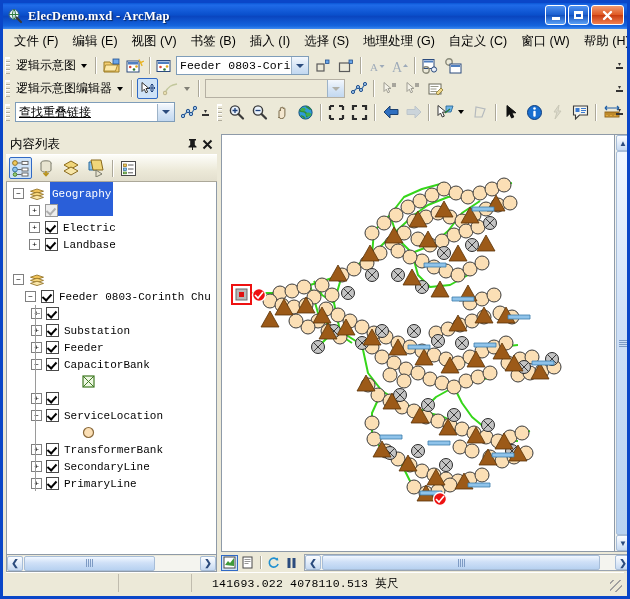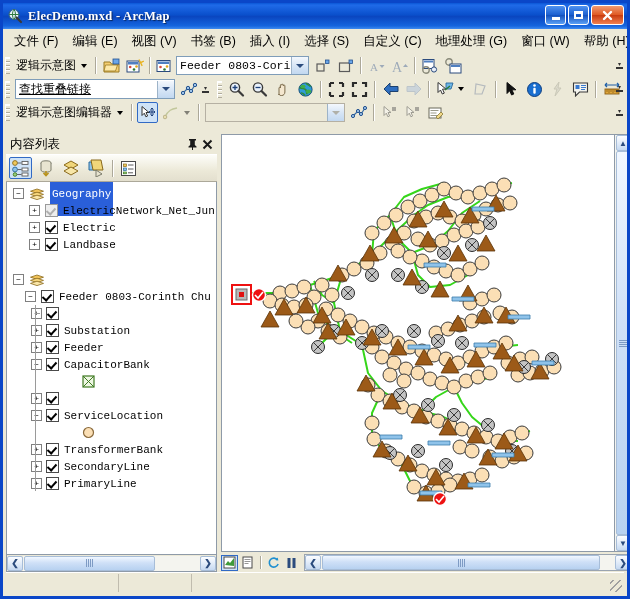--- a/index.html
+++ b/index.html
@@ -317,22 +317,22 @@
     </div>
   </div>
 
   <div class="menubar">
     <div class="menu-item">文件 (F)</div>
     <div class="menu-item">编辑 (E)</div>
     <div class="menu-item">视图 (V)</div>
     <div class="menu-item">书签 (B)</div>
     <div class="menu-item">插入 (I)</div>
     <div class="menu-item">选择 (S)</div>
+    <div class="menu-item">地理处理 (G)</div>
     <div class="menu-item">自定义 (C)</div>
-    <div class="menu-item">地理处理 (G)</div>
     <div class="menu-item">窗口 (W)</div>
     <div class="menu-item">帮助 (H)</div>
   </div>
 
   <div class="toolbar">
     <div class="tb-grip"></div>
     <div class="tb-label">逻辑示意图</div>
     <div class="tb-arrow"></div>
     <div class="tb-sep"></div>
 
@@ -413,20 +413,84 @@
         <rect x="5" y="6" width="11" height="9" fill="#fff" stroke="#2b4b7d" stroke-width="1"></rect>
         <rect x="6" y="7" width="9" height="2" fill="#4f7fc0"></rect>
       </svg>
     </div>
     <div class="tb-overflow">
       <span style="font-size:6px">▾</span>
         <span style="border-top:2px solid #333;width:7px;display:block"></span>
     </div>
   </div>
 
+  <div class="toolbar">
+    <div class="tb-grip"></div>
+    <div class="tb-label">逻辑示意图编辑器</div>
+    <div class="tb-arrow"></div>
+    <div class="tb-sep"></div>
+
+    <div class="tb-btn active">
+      <svg width="16" height="16" viewBox="0 0 16 16">
+        <path d="M2 1.5v9l2.3-2.3 1.6 3.6 1.7-.8-1.6-3.5H9z" fill="#fff" stroke="#333" stroke-width="1"></path>
+        <path d="M12 3v8M9 7h6M12 3l-1.4 1.6M12 3l1.4 1.6M12 11l-1.4-1.6M12 11l1.4-1.6M9 7l1.6-1.4M9 7l1.6 1.4M15 7l-1.6-1.4M15 7l-1.6 1.4" stroke="#1c3f7a" stroke-width="1" fill="none"></path>
+      </svg>
+    </div>
+    <div class="tb-btn disabled">
+      <svg width="16" height="16" viewBox="0 0 16 16">
+        <path d="M2 12c3-7 7-8 12-9" stroke="#8a9a4a" stroke-width="1.4" fill="none"></path>
+        <circle cx="2" cy="12" r="1.8" fill="#e3d27a" stroke="#7a6a22" stroke-width="1"></circle>
+      </svg>
+    </div>
+    <div class="tb-arrow disabled" style="opacity:.45"></div>
+    <div class="tb-sep"></div>
+
+    <div class="tb-combo disabled" style="width:140px">
+      <div class="cb-text"></div>
+      <div class="cb-arrow dis">
+          <i></i>
+        </div>
+    </div>
+
+    <div class="tb-btn">
+      <svg width="16" height="16" viewBox="0 0 16 16">
+        <path d="M2 11l5-5 3 3 4-6" stroke="#3a6ea8" stroke-width="1.2" fill="none"></path>
+        <circle cx="2" cy="11" r="1.6" fill="#9dc3e8" stroke="#24528f" stroke-width="1"></circle>
+        <circle cx="7" cy="6" r="1.6" fill="#9dc3e8" stroke="#24528f" stroke-width="1"></circle>
+        <circle cx="10" cy="9" r="1.6" fill="#9dc3e8" stroke="#24528f" stroke-width="1"></circle>
+        <circle cx="14" cy="3" r="1.6" fill="#9dc3e8" stroke="#24528f" stroke-width="1"></circle>
+      </svg>
+    </div>
+    <div class="tb-sep"></div>
+
+    <div class="tb-btn disabled">
+      <svg width="16" height="16" viewBox="0 0 16 16">
+        <path d="M2 1.5v9l2.3-2.3 1.6 3.6 1.7-.8-1.6-3.5H9z" fill="#fff" stroke="#333" stroke-width="1"></path>
+        <rect x="10" y="2" width="4" height="4" fill="#4a4a4a"></rect>
+      </svg>
+    </div>
+    <div class="tb-btn disabled">
+      <svg width="16" height="16" viewBox="0 0 16 16">
+        <path d="M2 1.5v9l2.3-2.3 1.6 3.6 1.7-.8-1.6-3.5H9z" fill="#fff" stroke="#333" stroke-width="1"></path>
+        <rect x="10" y="2" width="4" height="4" fill="#4a4a4a"></rect>
+      </svg>
+    </div>
+    <div class="tb-btn">
+      <svg width="17" height="16" viewBox="0 0 17 16">
+        <rect x="2" y="3" width="12" height="10" fill="#fff" stroke="#6a6a5a" stroke-width="1"></rect>
+        <path d="M3.5 5.5h8M3.5 8h6M3.5 10.5h7" stroke="#9a9a8a" stroke-width="1"></path>
+        <path d="M9 12l5-5 2 2-5 5z" fill="#f0d88a" stroke="#8a7a32" stroke-width=".8"></path>
+      </svg>
+    </div>
+    <div class="tb-overflow">
+      <span style="font-size:6px">▾</span>
+        <span style="border-top:2px solid #333;width:7px;display:block"></span>
+    </div>
+  </div>
+
   <div class="toolbar" style="height:24px">
     <div class="tb-grip"></div>
     <div class="tb-combo" style="width:160px;height:20px">
       <div class="cb-text cjk">查找重叠链接</div>
       <div class="cb-arrow">
           <i></i>
         </div>
     </div>
     <div class="tb-btn">
       <svg width="16" height="16" viewBox="0 0 16 16">
@@ -534,84 +598,20 @@
         <rect x="3.5" y="4" width="4" height="4" fill="#3a7ad0"></rect>
         <path d="M9 4.5h5M9 6.5h5M9 8.5h4" stroke="#3a7ad0" stroke-width="1"></path>
       </svg>
     </div>
     <div class="tb-sep"></div>
     <div class="tb-btn">
       <svg width="18" height="16" viewBox="0 0 18 16">
         <path d="M2 4h14M2 4l2-2M2 4l2 2M16 4l-2-2M16 4l-2 2" stroke="#1e5fa8" stroke-width="1.2" fill="none"></path>
         <rect x="2" y="8" width="14" height="5" fill="#e0a83c" stroke="#8a5e14" stroke-width=".9"></rect>
         <path d="M4 8v3M6 8v4M8 8v3M10 8v4M12 8v3M14 8v4" stroke="#8a5e14" stroke-width=".8"></path>
-      </svg>
-    </div>
-    <div class="tb-overflow">
-      <span style="font-size:6px">▾</span>
-        <span style="border-top:2px solid #333;width:7px;display:block"></span>
-    </div>
-  </div>
-
-  <div class="toolbar">
-    <div class="tb-grip"></div>
-    <div class="tb-label">逻辑示意图编辑器</div>
-    <div class="tb-arrow"></div>
-    <div class="tb-sep"></div>
-
-    <div class="tb-btn active">
-      <svg width="16" height="16" viewBox="0 0 16 16">
-        <path d="M2 1.5v9l2.3-2.3 1.6 3.6 1.7-.8-1.6-3.5H9z" fill="#fff" stroke="#333" stroke-width="1"></path>
-        <path d="M12 3v8M9 7h6M12 3l-1.4 1.6M12 3l1.4 1.6M12 11l-1.4-1.6M12 11l1.4-1.6M9 7l1.6-1.4M9 7l1.6 1.4M15 7l-1.6-1.4M15 7l-1.6 1.4" stroke="#1c3f7a" stroke-width="1" fill="none"></path>
-      </svg>
-    </div>
-    <div class="tb-btn disabled">
-      <svg width="16" height="16" viewBox="0 0 16 16">
-        <path d="M2 12c3-7 7-8 12-9" stroke="#8a9a4a" stroke-width="1.4" fill="none"></path>
-        <circle cx="2" cy="12" r="1.8" fill="#e3d27a" stroke="#7a6a22" stroke-width="1"></circle>
-      </svg>
-    </div>
-    <div class="tb-arrow disabled" style="opacity:.45"></div>
-    <div class="tb-sep"></div>
-
-    <div class="tb-combo disabled" style="width:140px">
-      <div class="cb-text"></div>
-      <div class="cb-arrow dis">
-          <i></i>
-        </div>
-    </div>
-
-    <div class="tb-btn">
-      <svg width="16" height="16" viewBox="0 0 16 16">
-        <path d="M2 11l5-5 3 3 4-6" stroke="#3a6ea8" stroke-width="1.2" fill="none"></path>
-        <circle cx="2" cy="11" r="1.6" fill="#9dc3e8" stroke="#24528f" stroke-width="1"></circle>
-        <circle cx="7" cy="6" r="1.6" fill="#9dc3e8" stroke="#24528f" stroke-width="1"></circle>
-        <circle cx="10" cy="9" r="1.6" fill="#9dc3e8" stroke="#24528f" stroke-width="1"></circle>
-        <circle cx="14" cy="3" r="1.6" fill="#9dc3e8" stroke="#24528f" stroke-width="1"></circle>
-      </svg>
-    </div>
-    <div class="tb-sep"></div>
-
-    <div class="tb-btn disabled">
-      <svg width="16" height="16" viewBox="0 0 16 16">
-        <path d="M2 1.5v9l2.3-2.3 1.6 3.6 1.7-.8-1.6-3.5H9z" fill="#fff" stroke="#333" stroke-width="1"></path>
-        <rect x="10" y="2" width="4" height="4" fill="#4a4a4a"></rect>
-      </svg>
-    </div>
-    <div class="tb-btn disabled">
-      <svg width="16" height="16" viewBox="0 0 16 16">
-        <path d="M2 1.5v9l2.3-2.3 1.6 3.6 1.7-.8-1.6-3.5H9z" fill="#fff" stroke="#333" stroke-width="1"></path>
-        <rect x="10" y="2" width="4" height="4" fill="#4a4a4a"></rect>
-      </svg>
-    </div>
-    <div class="tb-btn">
-      <svg width="17" height="16" viewBox="0 0 17 16">
-        <rect x="2" y="3" width="12" height="10" fill="#fff" stroke="#6a6a5a" stroke-width="1"></rect>
-        <path d="M3.5 5.5h8M3.5 8h6M3.5 10.5h7" stroke="#9a9a8a" stroke-width="1"></path>
-        <path d="M9 12l5-5 2 2-5 5z" fill="#f0d88a" stroke="#8a7a32" stroke-width=".8"></path>
       </svg>
     </div>
     <div class="tb-overflow">
       <span style="font-size:6px">▾</span>
         <span style="border-top:2px solid #333;width:7px;display:block"></span>
     </div>
   </div>
 
   <div class="workspace">
 
@@ -685,21 +685,20 @@
                 <path d="M8 4.2l6.5 2.2L8 8.6 1.5 6.4z" fill="#f7d77e" stroke="#8a6a1c" stroke-width=".8"></path>
                 <path d="M8 7.2l6.5 2.2L8 11.6 1.5 9.4z" fill="#fae6a8" stroke="#8a6a1c" stroke-width=".8"></path>
               </svg>
             </div>
             <div class="lbl sel">Geography</div>
           </div>
 
           <div class="tr" style="padding-left:22px">
             <div class="exp">+</div>
             <div class="chk on grey" style="margin-left:5px"></div>
-            <div class="lbl">ElectricNetwork_Net_Jun</div>
           </div>
           <div class="tr" style="padding-left:22px">
             <div class="exp">+</div>
             <div class="chk on" style="margin-left:5px"></div>
             <div class="lbl">Electric</div>
           </div>
           <div class="tr" style="padding-left:22px">
             <div class="exp">+</div>
             <div class="chk on" style="margin-left:5px"></div>
             <div class="lbl">Landbase</div>
@@ -1146,16 +1145,17 @@
           </div>
           <div class="sb-btn">❯</div>
         </div>
       </div>
     </div>
   </div>
 
   <div class="statusbar">
     <div class="sbcell f1"></div>
     <div class="sbcell f2"></div>
+    <div class="coords">141693.022   4078110.513 英尺</div>
     <div class="resizer"></div>
   </div>
 
 </div>
 
 </body></html>

